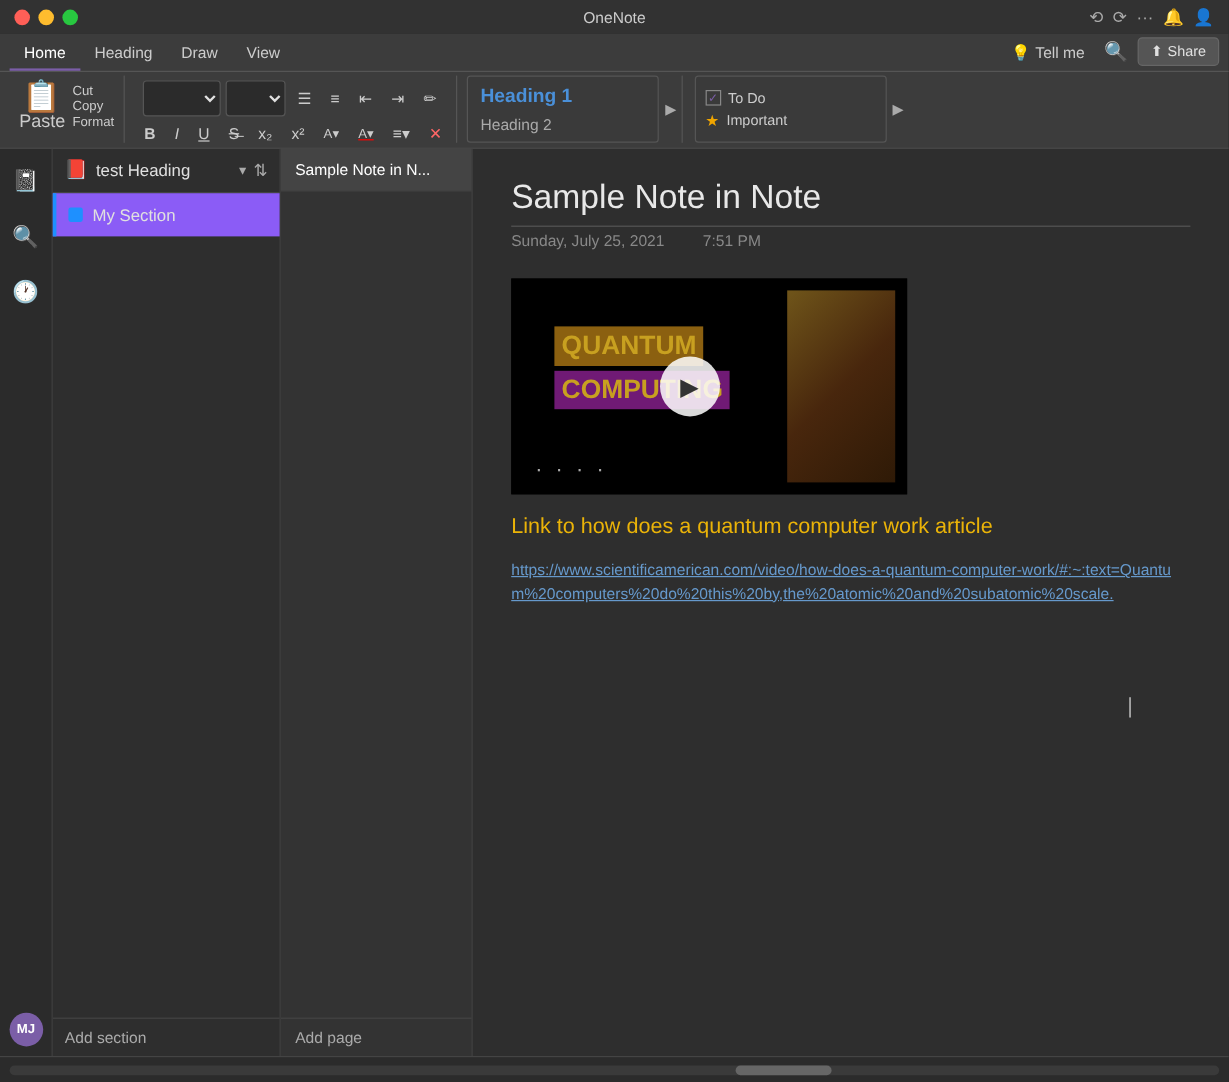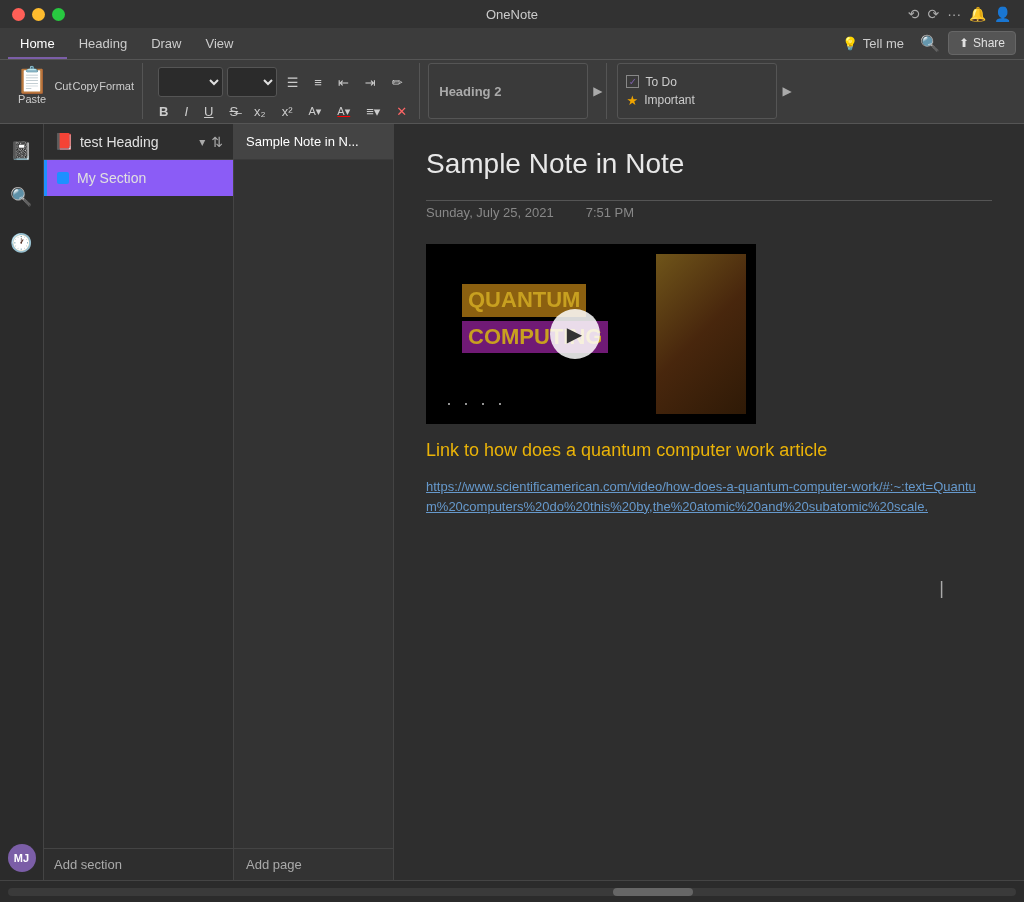--- a/index.html
+++ b/index.html
@@ -101,26 +101,26 @@
       flex-direction: column;
       align-items: center;
       padding: 4px 8px;
     }
     .paste-icon-area {
       display: flex;
       flex-direction: column;
       align-items: center;
     }
     .paste-label {
-      font-size: 11px;
+      font-size: 15px;
       color: #ccc;
     }
     .clipboard-small {
       display: flex;
-      flex-direction: row;
+      flex-direction: column;
       gap: 1px;
       font-size: 11px;
       color: #ccc;
     }
     .clipboard-small span {
       cursor: pointer;
     }
 
     
     .font-group {
@@ -325,21 +325,21 @@
       background: #2e2e2e;
       overflow-y: auto;
       padding: 24px 32px;
       position: relative;
     }
     .note-title {
       font-size: 28px;
       font-weight: 400;
       color: #e8e8e8;
       border-bottom: 1px solid #555;
-      padding-bottom: 20px;
+      padding-bottom: 8px;
       margin-bottom: 4px;
     }
     .note-date {
       font-size: 13px;
       color: #888;
       margin-bottom: 24px;
       display: flex;
       gap: 32px;
     }
     .note-link {
@@ -552,20 +552,23 @@
         <button class="toolbar-btn" style="font-size:11px;">A▾</button>
         <button class="toolbar-btn" style="font-size:11px; text-decoration: underline; text-decoration-color: red;">A▾</button>
         <button class="toolbar-btn">≡▾</button>
         <button class="toolbar-btn" style="color:#f66;">✕</button>
       </div>
     </div>
 
     <div class="ribbon-group" style="position:relative; padding: 0 4px;">
       <div class="styles-panel">
         <div class="style-item">
+          <span style="font-size:16px; font-weight:bold; color:#4a90d9;">Heading 1</span>
+        </div>
+        <div class="style-item">
           <span style="font-size:13px; color:#aaa;">Heading 2</span>
         </div>
       </div>
       <span style="color:#aaa; cursor:pointer; font-size:12px; padding-left:2px;">▶</span>
     </div>
 
     <div class="ribbon-group" style="padding: 0 6px;">
       <div class="tags-panel">
         <div class="tag-item">
           <div class="tag-checkbox">✓</div>

